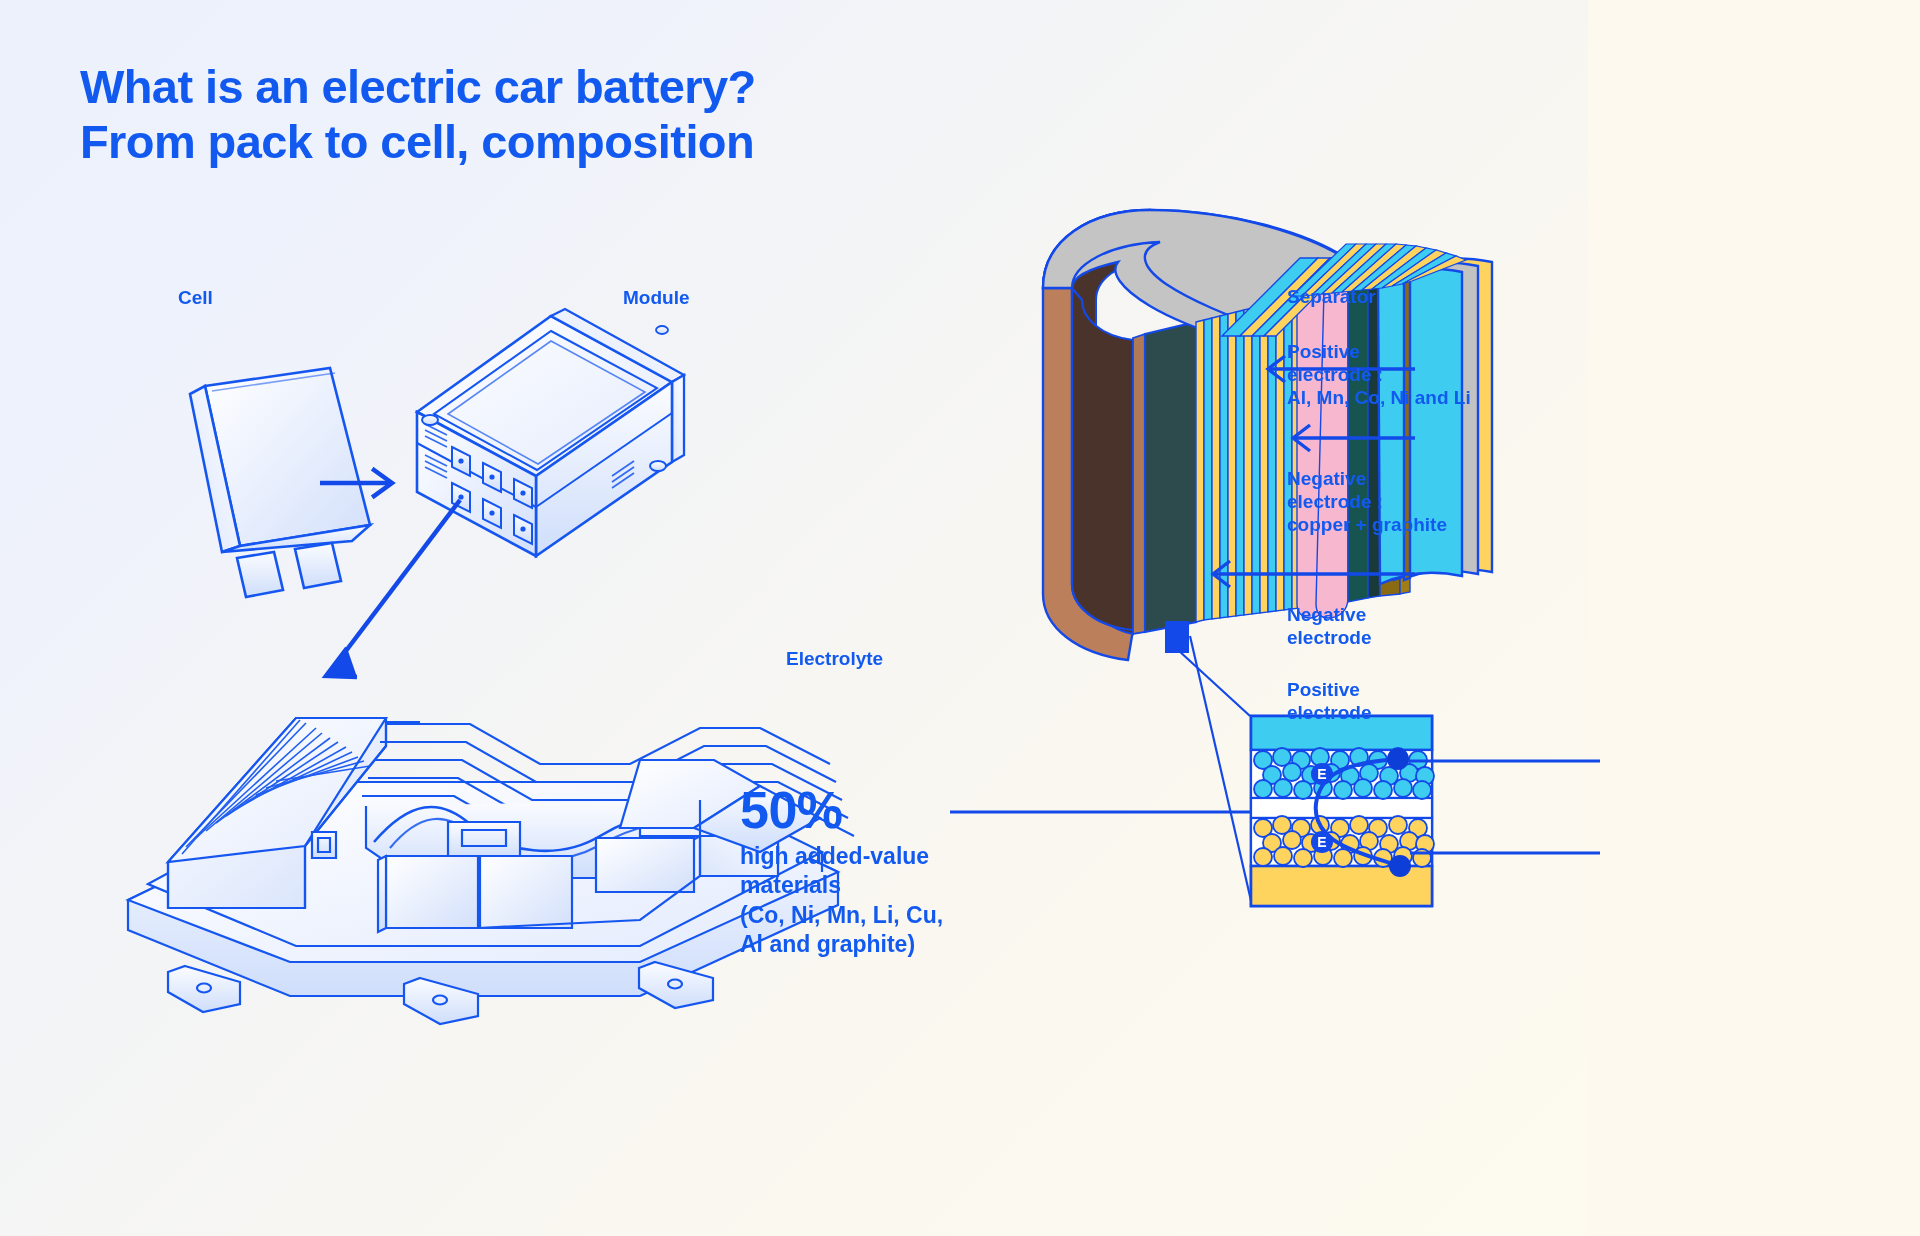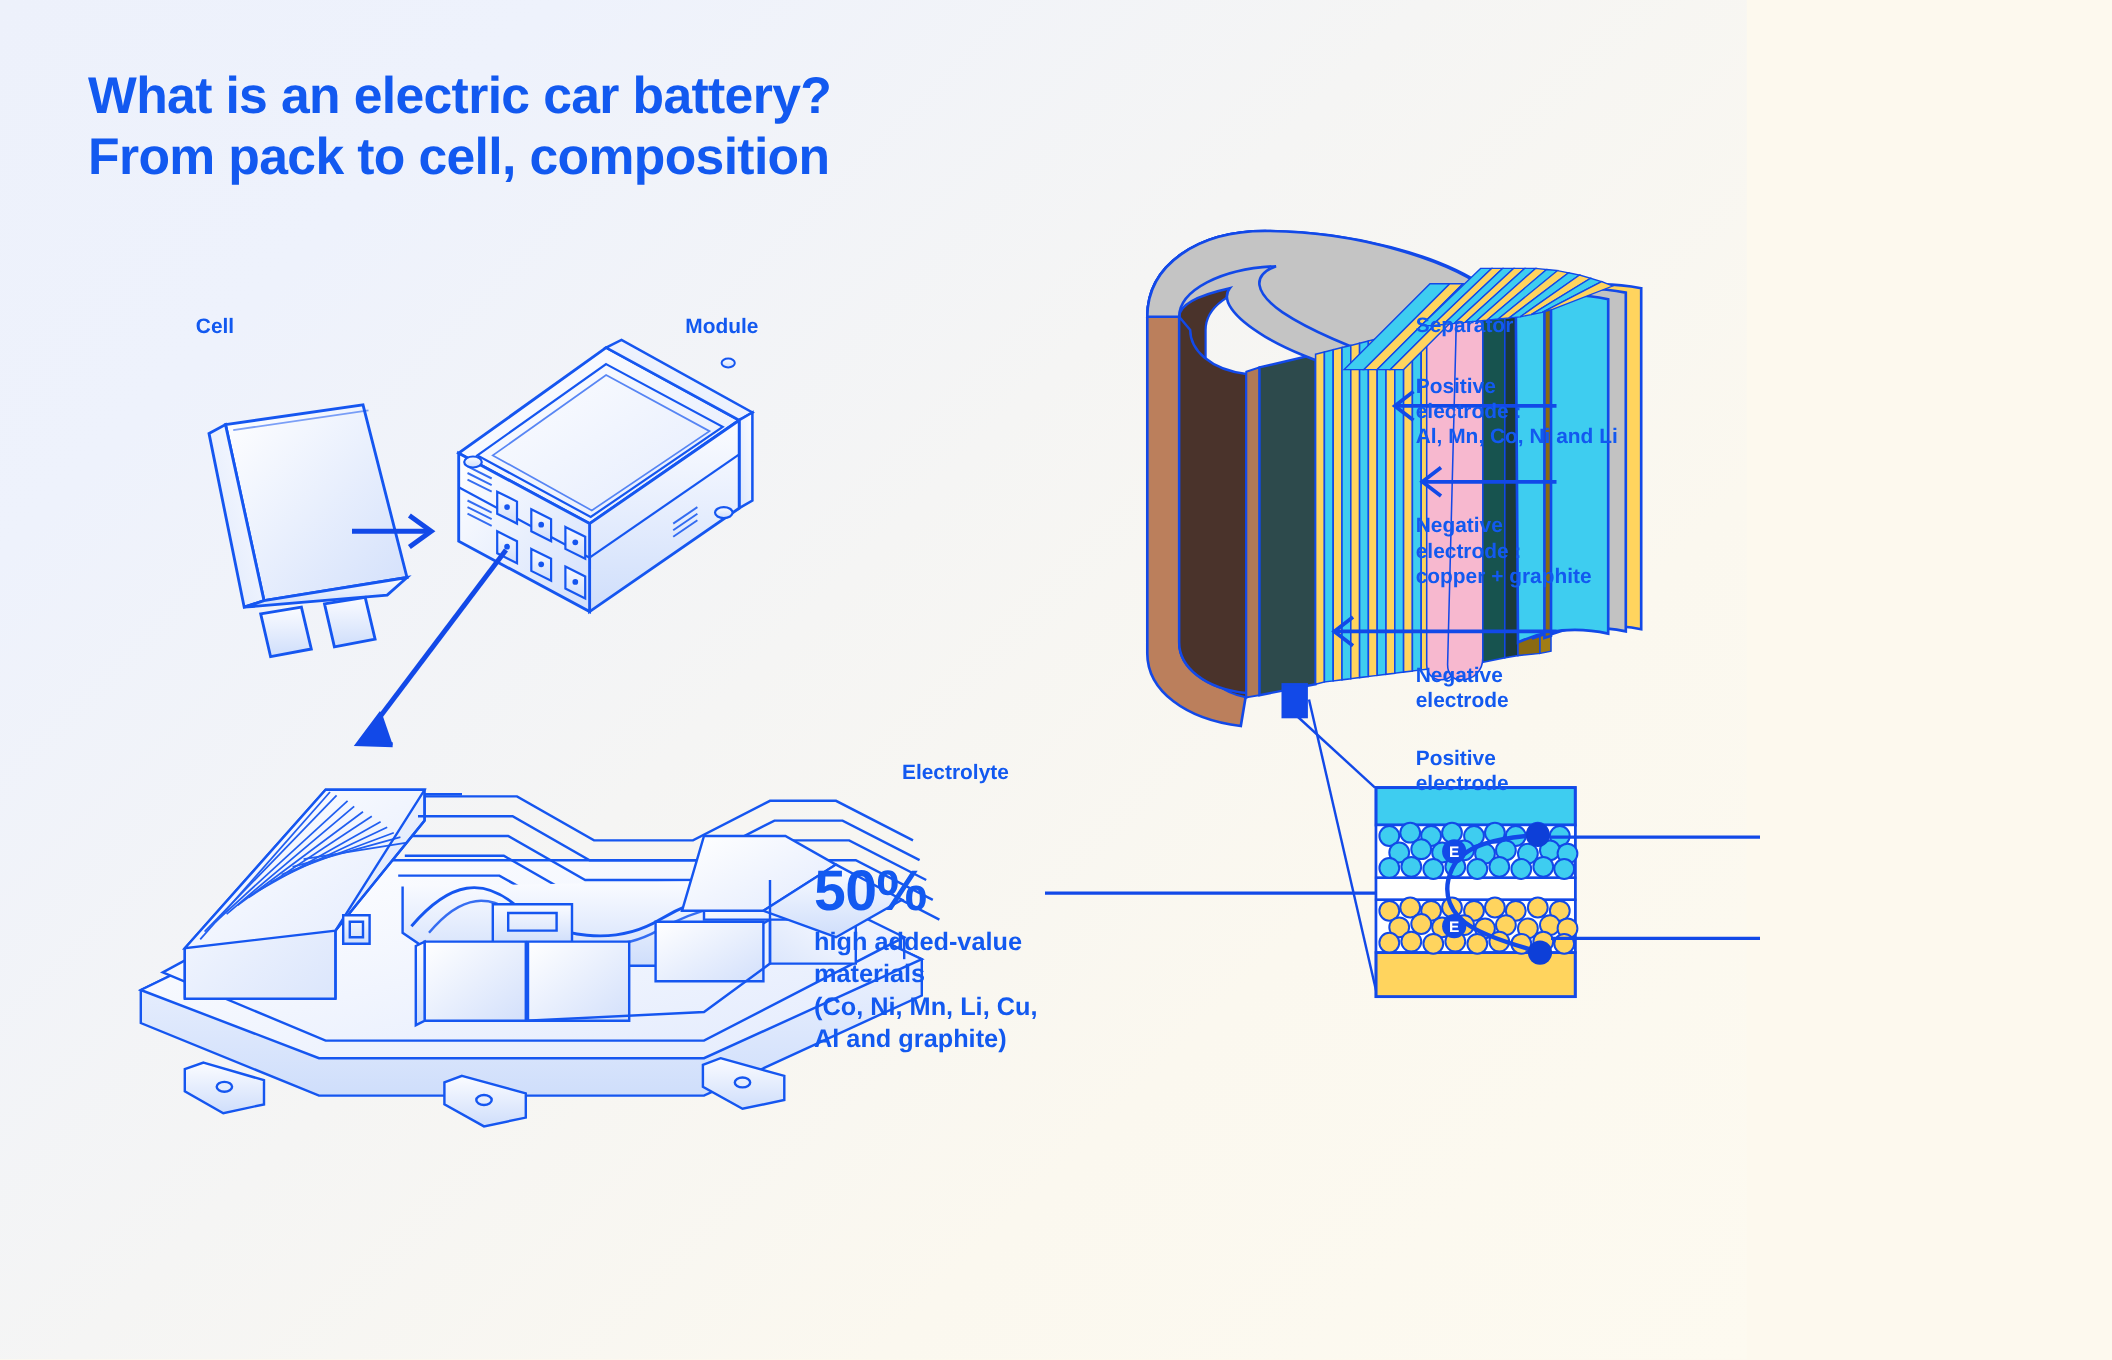--- a/index.html
+++ b/index.html
@@ -33,21 +33,21 @@
     line-height:1.22;
     white-space:pre-line;
   }
   .lbl-cell   { left:178px; top:286px; }
   .lbl-module { left:611px; top:286px;margin-left:12px; }
   .lbl-sep    { left:1287px; top:285px;text-align:center; }
   .lbl-pos    { left:1287px; top:340px; }
   .lbl-neg    { left:1287px; top:467px; }
   .lbl-neg2   { left:1287px; top:603px; }
   .lbl-pos2   { left:1287px; top:678px; }
-  .lbl-elec   { left:820px; top:647px;margin-top:44px; }
+  .lbl-elec   { left:786px; top:647px; }
   .stat {
     position:absolute; left:740px; top:784px; color:#1259f0;
   }
   .stat .big {
     font-size:52px; font-weight:bold; line-height:1.0; letter-spacing:-0.5px;
   }
   .stat .sub {
     font-size:23px; font-weight:bold; line-height:1.28; margin-top:6px;
     white-space:pre-line;
   }

